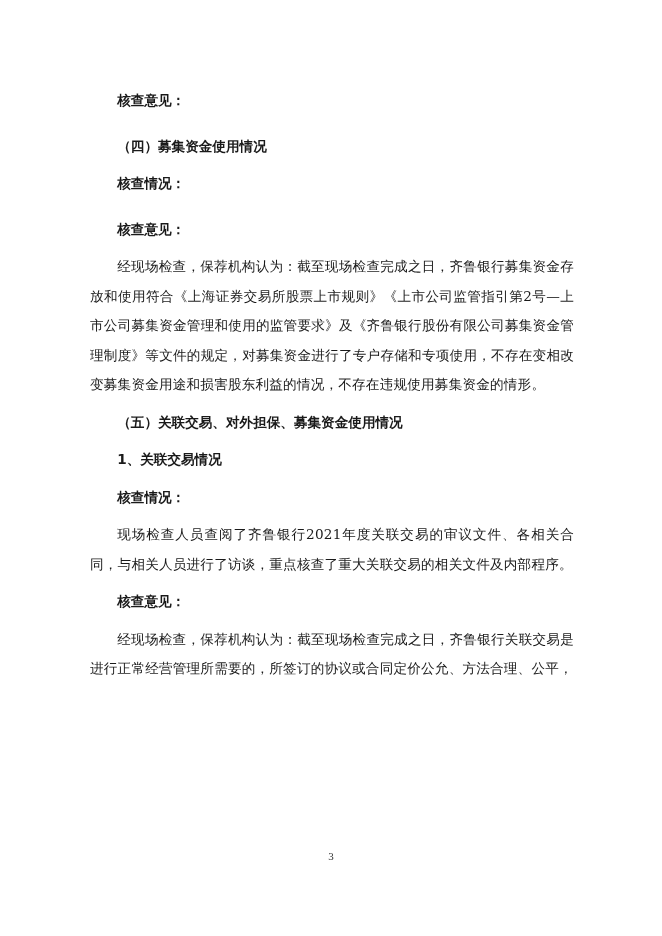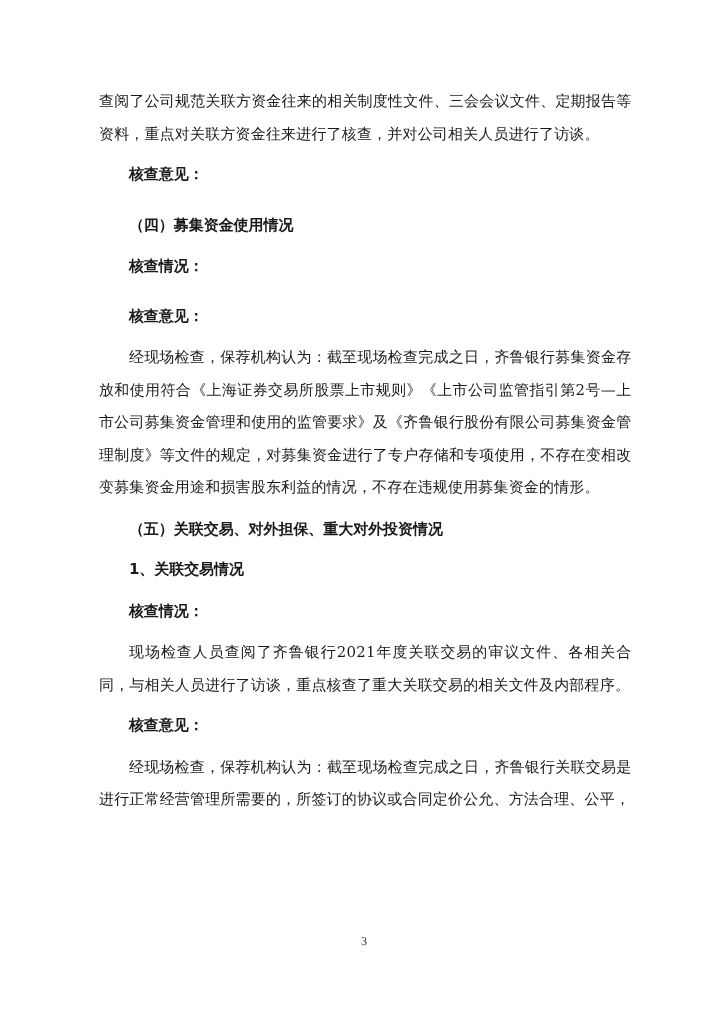--- a/index.html
+++ b/index.html
@@ -51,35 +51,34 @@
       text-align: center;
       font-size: 11px;
       color: #333;
       font-family: "Liberation Serif", serif;
     }
   </style>
 </head>
 <body>
 
 <div class="page">
-  <p class="para noindent">查阅了公司规范关联方资金往来的相关制度性文件、三会会议文件、定期报告等资料，重点对关联方资金往来进行了核查，并对公司相关人员进行了访谈。</p>
   <div class="gap"></div>
   <p class="heading">核查意见：</p>
   <div class="gap"></div>
   <div class="gap"></div>
   <p class="heading">（四）募集资金使用情况</p>
   <div class="gap"></div>
   <p class="heading">核查情况：</p>
   <div class="gap"></div>
   <div class="gap"></div>
   <p class="heading">核查意见：</p>
   <div class="gap"></div>
   <p class="para">经现场检查，保荐机构认为：截至现场检查完成之日，齐鲁银行募集资金存放和使用符合《上海证券交易所股票上市规则》《上市公司监管指引第2号—上市公司募集资金管理和使用的监管要求》及《齐鲁银行股份有限公司募集资金管理制度》等文件的规定，对募集资金进行了专户存储和专项使用，不存在变相改变募集资金用途和损害股东利益的情况，不存在违规使用募集资金的情形。</p>
   <div class="gap"></div>
-  <p class="heading">（五）关联交易、对外担保、重大对外投资情况</p>
+  <p class="heading">（五）关联交易、对外担保、募集资金使用情况</p>
   <div class="gap"></div>
   <p class="heading">1、关联交易情况</p>
   <div class="gap"></div>
   <p class="heading">核查情况：</p>
   <div class="gap"></div>
   <p class="para">现场检查人员查阅了齐鲁银行2021年度关联交易的审议文件、各相关合同，与相关人员进行了访谈，重点核查了重大关联交易的相关文件及内部程序。</p>
   <div class="gap"></div>
   <p class="heading">核查意见：</p>
   <div class="gap"></div>
   <p class="para">经现场检查，保荐机构认为：截至现场检查完成之日，齐鲁银行关联交易是进行正常经营管理所需要的，所签订的协议或合同定价公允、方法合理、公平，</p>

